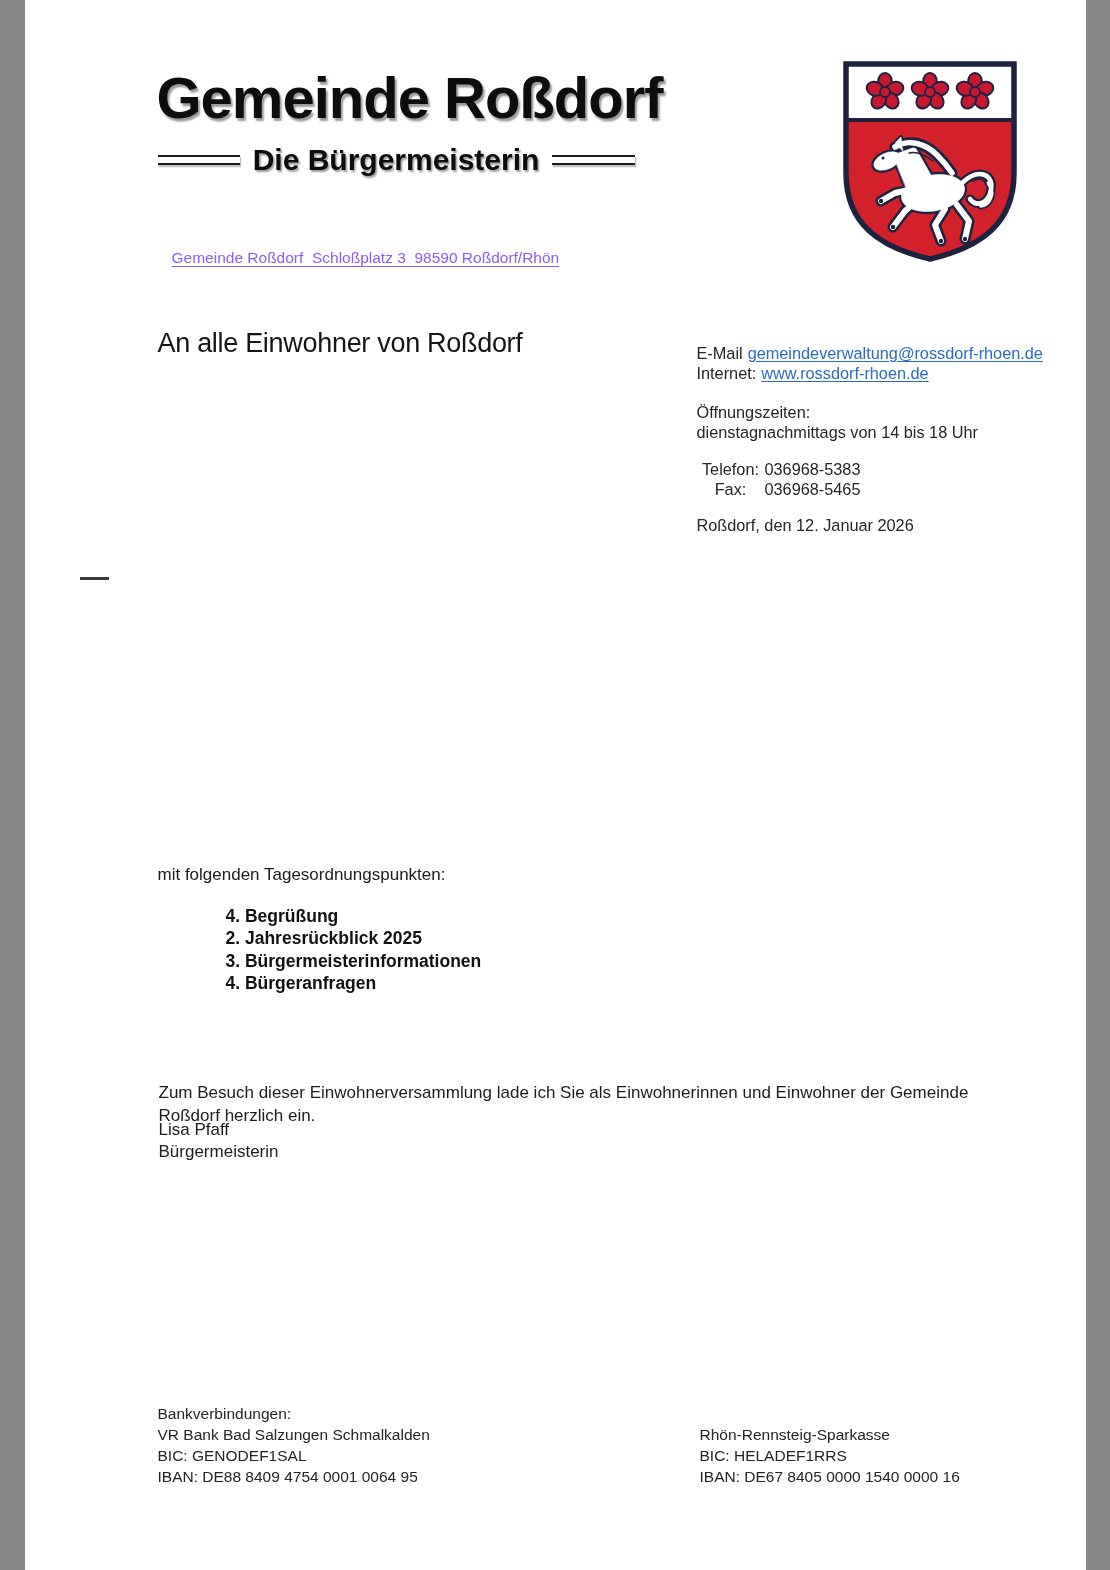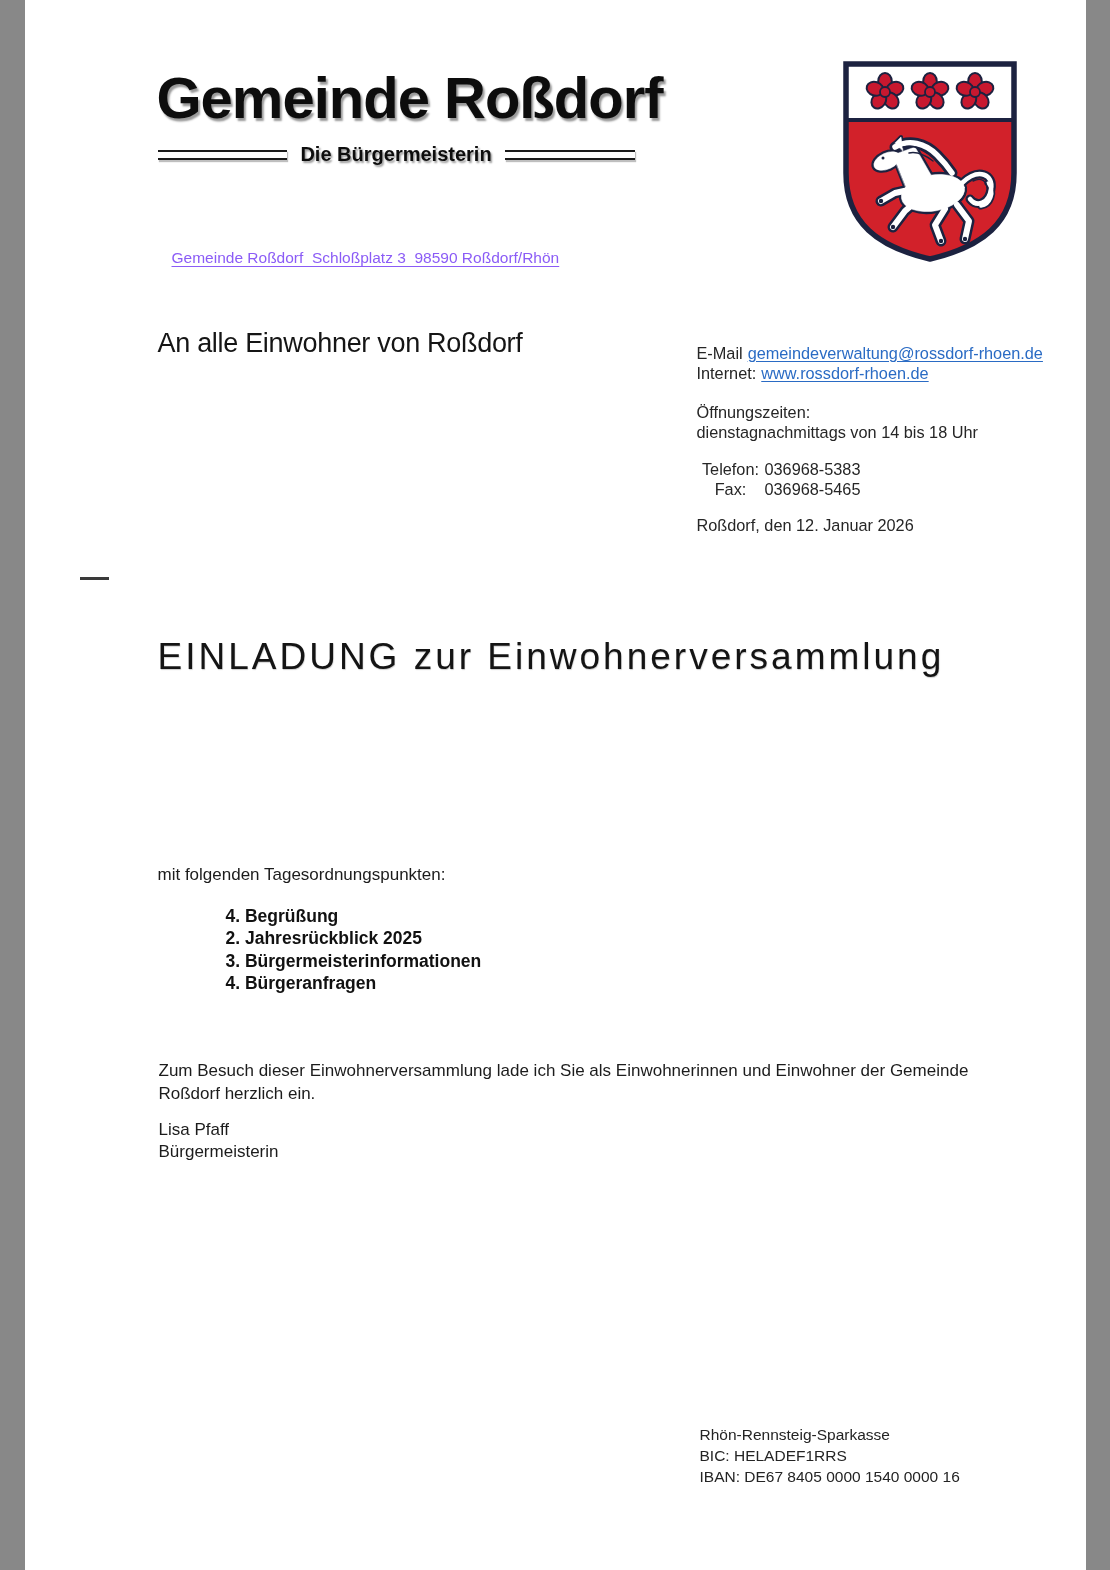--- a/index.html
+++ b/index.html
@@ -23,21 +23,21 @@
     position:absolute;left:133px;top:143px;width:477px;
     display:flex;align-items:center;gap:13px;
   }
   .dbl-rule{
     flex:1;height:6px;
     border-top:2.5px solid #1b1b1b;
     border-bottom:2.5px solid #1b1b1b;
     box-shadow:1px 2px 1px rgba(0,0,0,0.25);
   }
   .subtitle{
-    font-size:20px;font-weight:bold;white-space:nowrap;color:#0d0d0d;
+    font-size:30px;font-weight:bold;white-space:nowrap;color:#0d0d0d;
     text-shadow:1.5px 2px 2px rgba(0,0,0,0.40);
   }
   .sender-line{
     position:absolute;left:147px;top:249px;
     font-size:15.5px;white-space:pre;
     text-decoration:underline;text-underline-offset:3px;
     color:#8b5cf6;
   }
   .recipient{
     position:absolute;left:133px;top:328px;
@@ -78,21 +78,21 @@
   }
   .agenda-intro{
     position:absolute;left:133px;top:865px;font-size:17px;
   }
   .agenda{
     position:absolute;left:201px;top:905px;margin:0;padding:0;
     list-style:none;
     font-size:17.5px;font-weight:bold;line-height:22.4px;color:#111;
   }
   .closing{
-    position:absolute;left:134px;top:1042px;width:810px;
+    position:absolute;left:134px;top:1064px;width:810px;
     font-size:17px;line-height:23px;
   }
   .signature{
     position:absolute;left:134px;top:1119px;
     font-size:17px;line-height:22px;
   }
   
   .footer-col{
     position:absolute;font-size:15.5px;line-height:21px;color:#242424;
   }
@@ -213,39 +213,44 @@
     </div>
     <div>
       <span class="tlabel">Fax:</span><span>036968-5465</span>
     </div>
     <div class="sp-c"></div>
     <div>Roßdorf, den 12. Januar 2026</div>
   </div>
 
   <div class="fold-mark"></div>
 
-  <div class="heading">EINLADUNG zur Einwohnerversammlung</div>
 
 
 
   <div class="agenda-intro">mit folgenden Tagesordnungspunkten:</div>
 
   <ul class="agenda">
     <li>4. Begrüßung</li>
     <li>2. Jahresrückblick 2025</li>
     <li>3. Bürgermeisterinformationen</li>
     <li>4. Bürgeranfragen</li>
   </ul>
 
   <p class="closing">Zum Besuch dieser Einwohnerversammlung lade ich Sie als Einwohnerinnen und Einwohner der Gemeinde Roßdorf herzlich ein.</p>
 
   <div class="signature">
     <div>Lisa Pfaff</div>
     <div>Bürgermeisterin</div>
   </div>
 
+  <div class="footer-col footer-left">
+    <div>Bankverbindungen:</div>
+    <div>VR Bank Bad Salzungen Schmalkalden</div>
+    <div>BIC: GENODEF1SAL</div>
+    <div>IBAN: DE88 8409 4754 0001 0064 95</div>
+  </div>
   <div class="footer-col footer-right">
     <div>Rhön-Rennsteig-Sparkasse</div>
     <div>BIC: HELADEF1RRS</div>
     <div>IBAN: DE67 8405 0000 1540 0000 16</div>
   </div>
 
 </div>
 
 </body></html>

